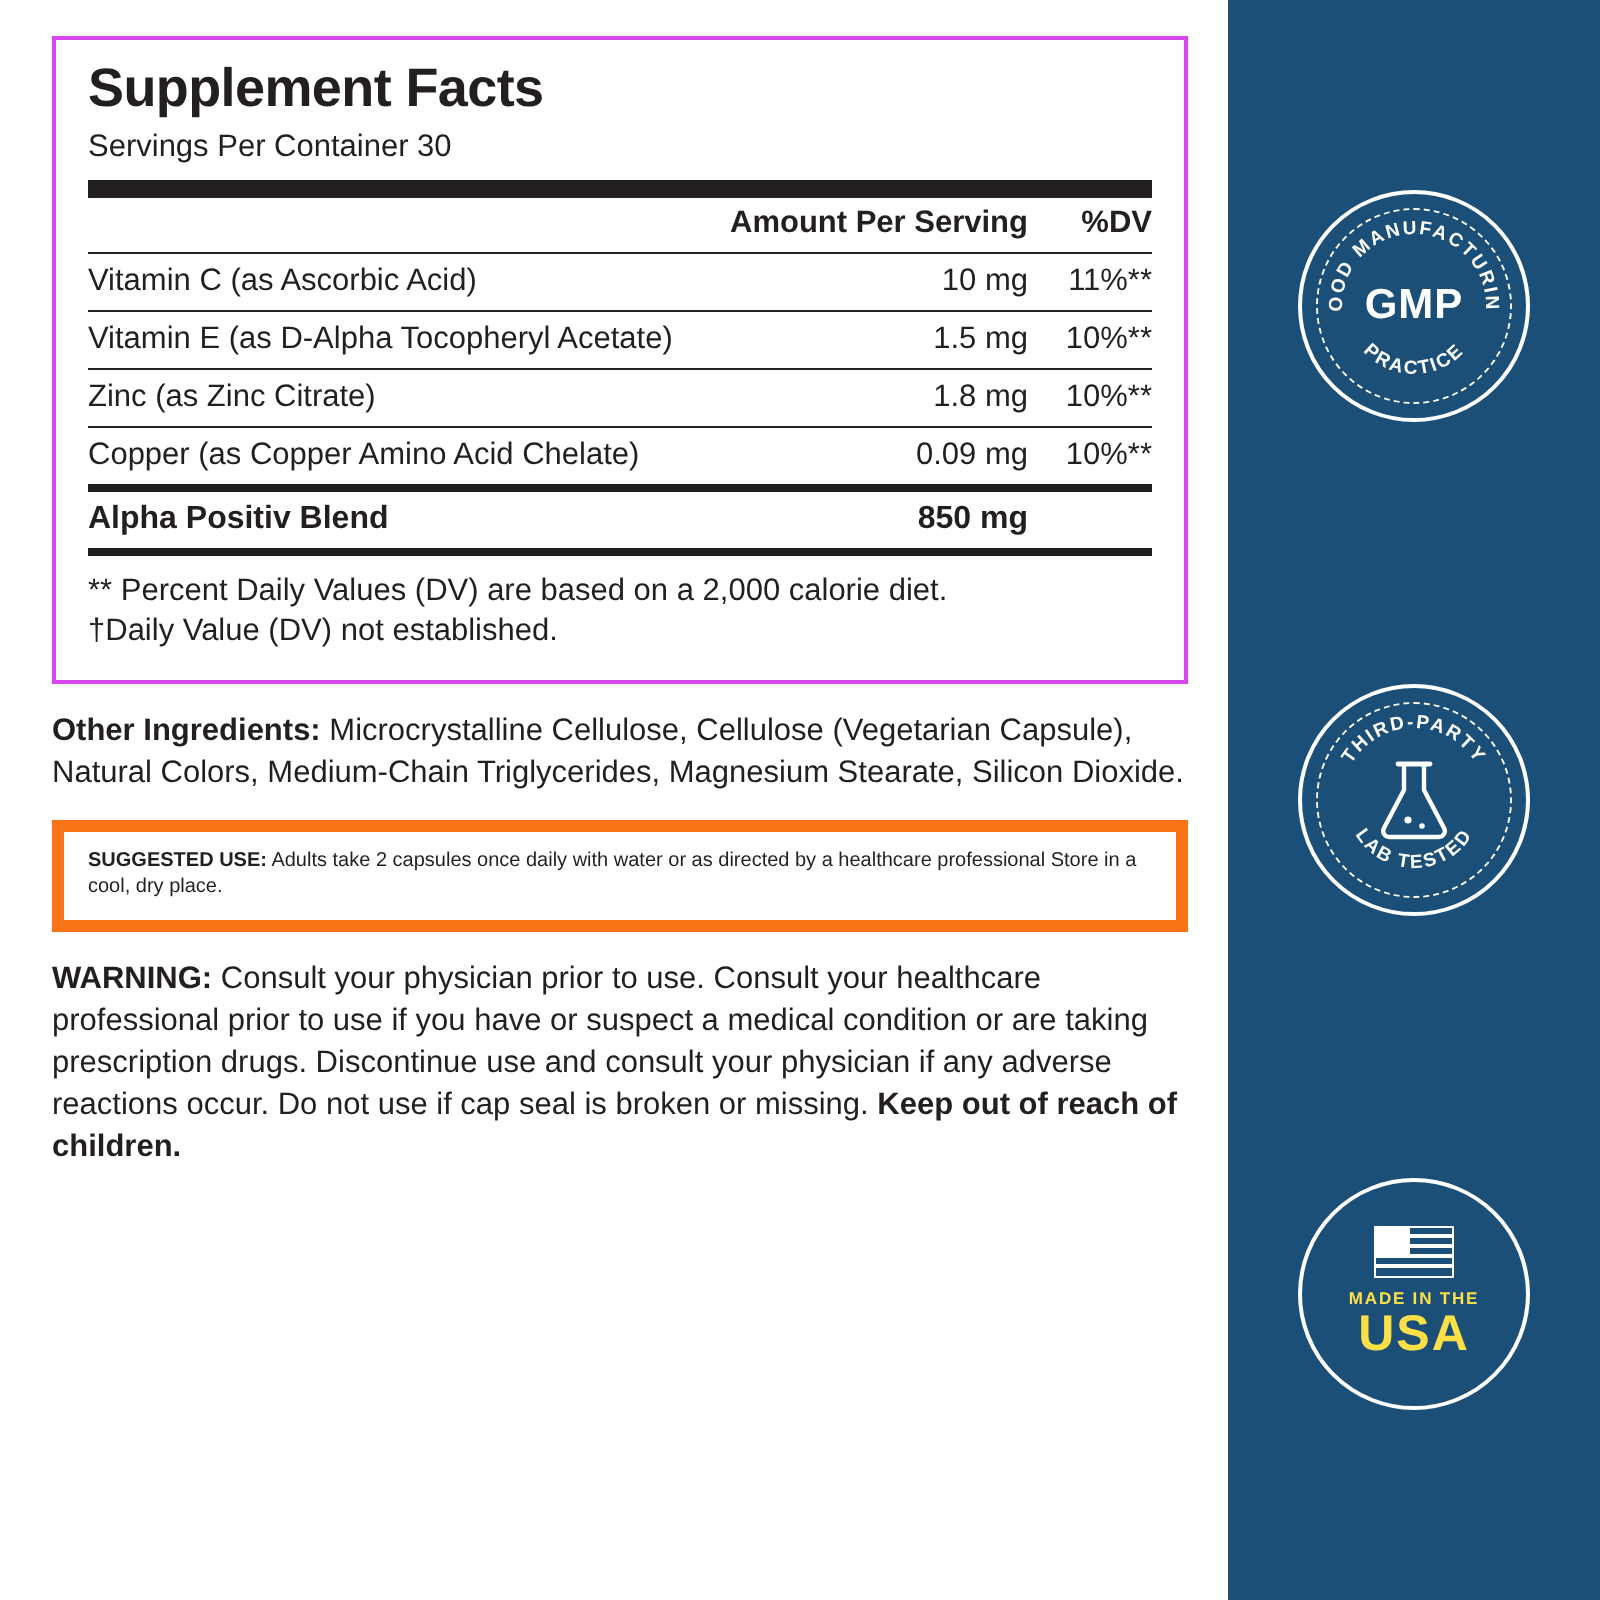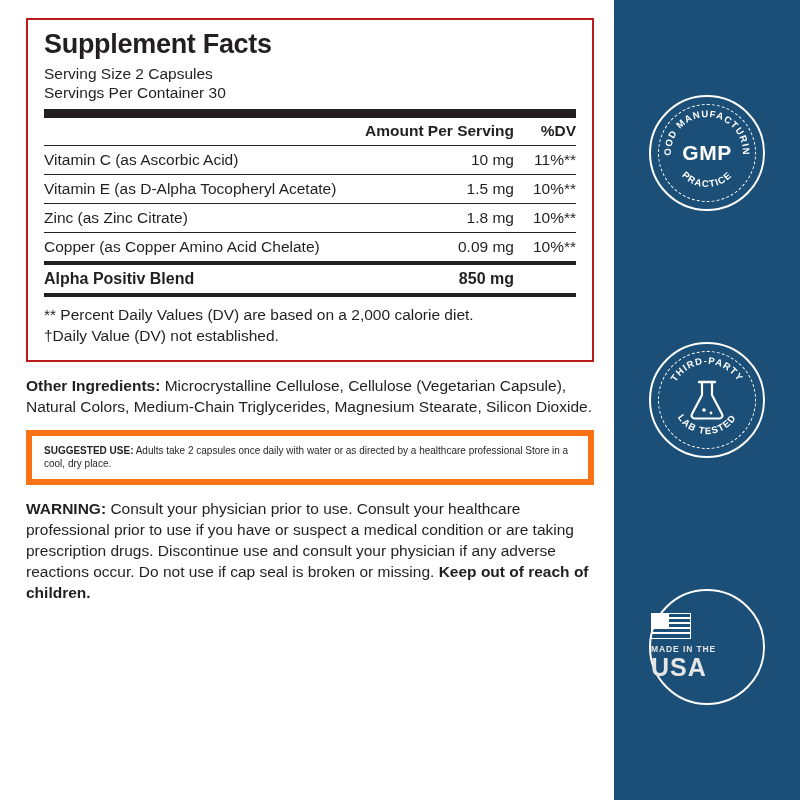--- a/index.html
+++ b/index.html
@@ -36,21 +36,21 @@
     display: flex;
     flex-direction: column;
     align-items: center;
     justify-content: space-around;
     padding: 30px 0;
     box-sizing: border-box;
   }
 
   
   .facts-box {
-    border: 2px solid #b91c1c;
+    border: 2px solid #d946ef;
     box-sizing: border-box;
     padding: 10px 16px 14px 16px;
     width: 100%;
   }
   .facts-title {
     font-size: 27px;
     font-weight: bold;
     letter-spacing: -0.3px;
     line-height: 1.1;
     margin-bottom: 4px;
@@ -172,22 +172,23 @@
     width: 40px;
     height: 44px;
   }
   .usa-badge {
     width: 112px;
     height: 112px;
     border: 2px solid #ffffff;
     border-radius: 50%;
     display: flex;
     flex-direction: column;
+    align-items: center;
     justify-content: center;
-    color: #e5e5e5;
+    color: #fde047;
   }
   .flag {
     width: 40px;
     height: 26px;
     position: relative;
     margin-bottom: 5px;
     overflow: hidden;
     border: 1px solid #ffffff;
     box-sizing: border-box;
   }
@@ -218,21 +219,20 @@
 </style>
 </head>
 <body>
 
 <div class="page">
 
   <div class="left-panel">
 
     <div class="facts-box">
       <div class="facts-title">Supplement Facts</div>
-      <div class="facts-serving">Serving Size 2 Capsules</div>
       <div class="facts-serving">Servings Per Container 30</div>
 
       <div class="rule-thick"></div>
 
       <table class="facts">
         <tbody>
             <tr class="hdr">
           <td class="c-name"></td>
           <td class="c-amt">Amount Per Serving</td>
           <td class="c-dv">%DV</td>

